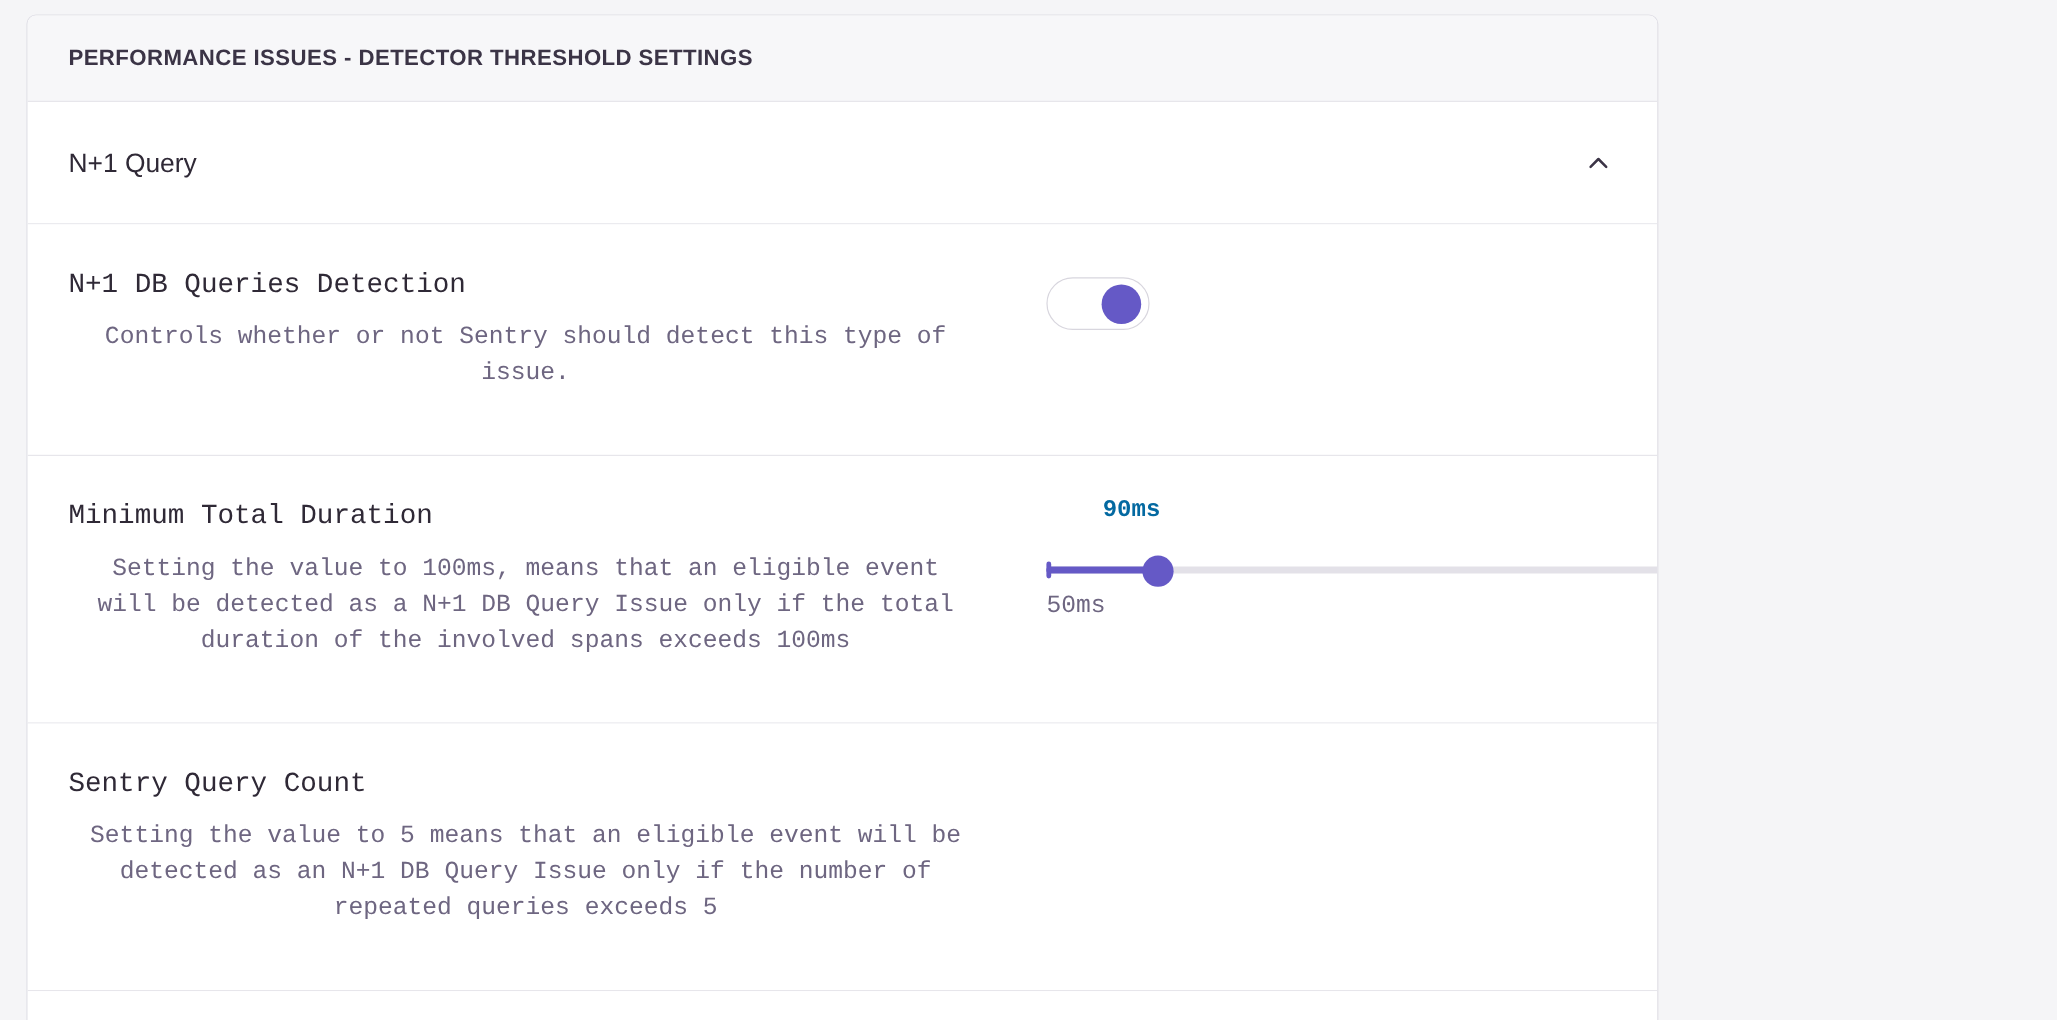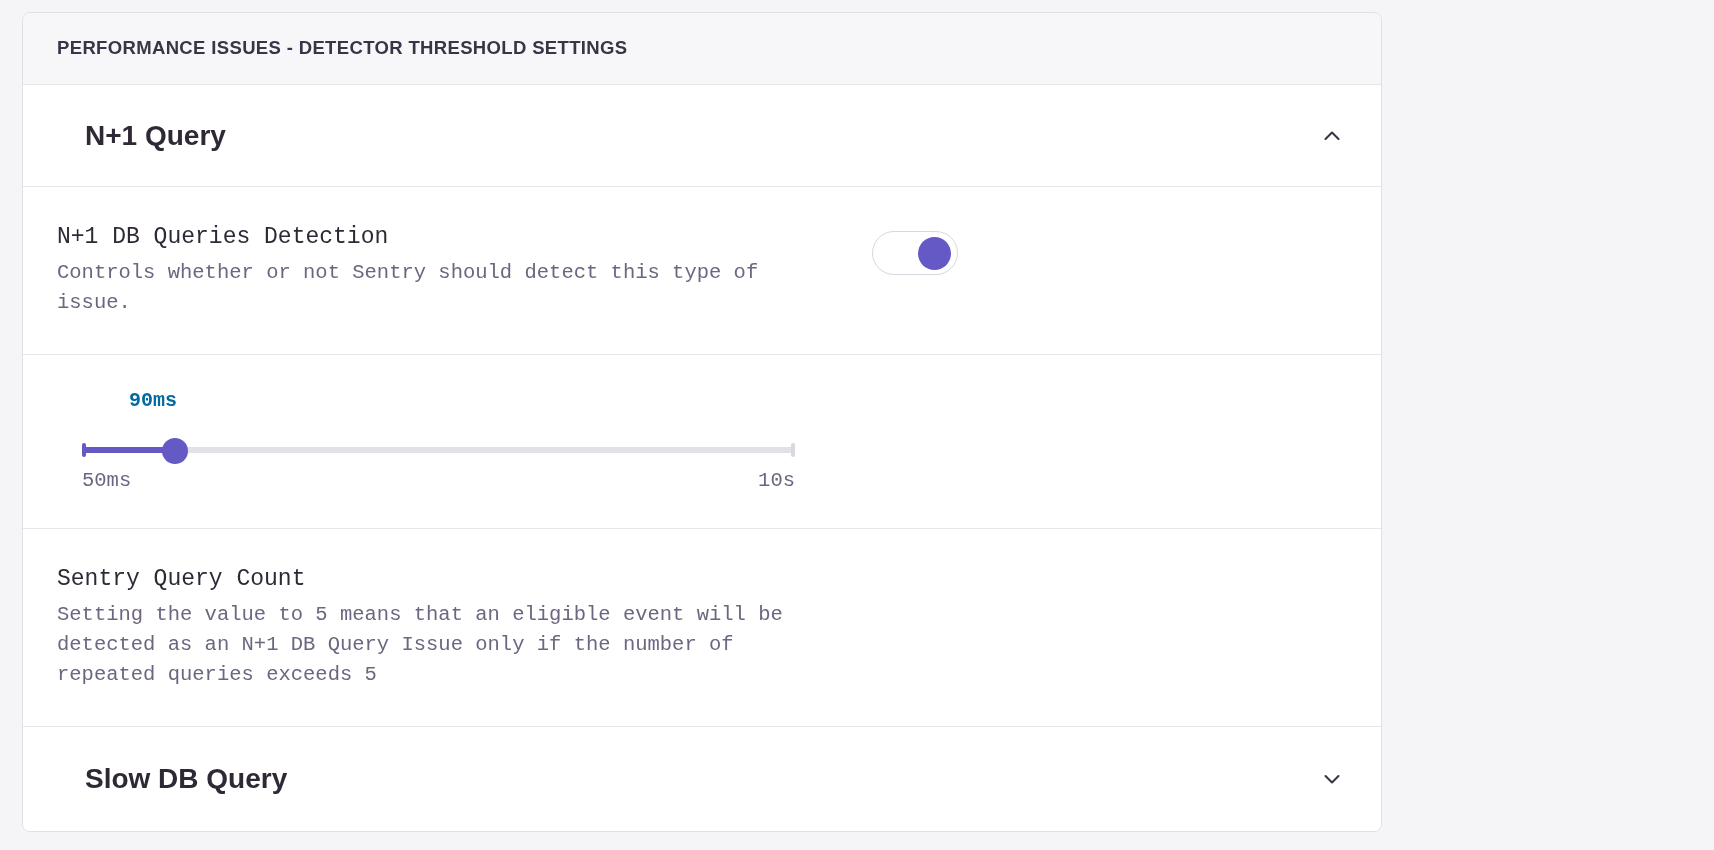--- a/index.html
+++ b/index.html
@@ -51,25 +51,24 @@
     height: 101px;
     background: #ffffff;
     border-bottom: 1px solid #e7e6eb;
     cursor: pointer;
   }
   .section-header.last {
     border-bottom: none;
     height: 104px;
   }
   .section-header-title {
-    font-size: 28px;
-    font-weight: bold;
+    font-size: 22px;
+    font-weight: normal;
     color: #2f2936;
     line-height: 1.2;
-    margin-left: 28px;
   }
   .chevron {
     width: 30px;
     height: 30px;
     display: flex;
     align-items: center;
     justify-content: center;
     color: #3b3446;
   }
   .chevron svg { display: block; }
@@ -93,22 +92,23 @@
     font-size: 23px;
     color: #2f2936;
     line-height: 1.22;
     margin: 0 0 7px 0;
     font-weight: normal;
   }
   .row-desc {
     font-size: 20.5px;
     color: #6e6681;
     line-height: 1.46;
-    margin: 0;
+    margin: 16px;
     max-width: 730px;
+    text-align: center;
   }
   .row-right {
     flex: 1 1 auto;
     position: relative;
     display: flex;
     align-items: flex-start;
   }
 
   
   .toggle-wrap {
@@ -236,20 +236,24 @@
     <div class="row-right">
       <div class="toggle-wrap">
         <div class="toggle">
           <div class="knob"></div>
         </div>
       </div>
     </div>
   </div>
 
   <div class="row">
+    <div class="row-left">
+      <div class="row-title">Minimum Total Duration</div>
+      <div class="row-desc">Setting the value to 100ms, means that an eligible event will be detected as a N+1 DB Query Issue only if the total duration of the involved spans exceeds 100ms</div>
+    </div>
     <div class="row-right">
       <div class="slider-block">
         <div class="slider-value" style="left: 13%;">90ms</div>
         <div class="slider-track-wrap">
           <div class="slider-rail"></div>
           <div class="slider-fill" style="width: 13%;"></div>
           <div class="slider-cap-left"></div>
           <div class="slider-cap-right"></div>
           <div class="slider-thumb" style="left: 13%;"></div>
         </div>

